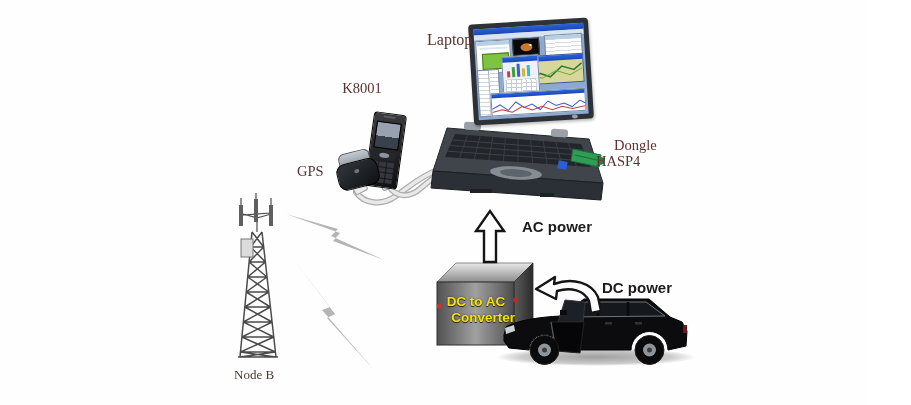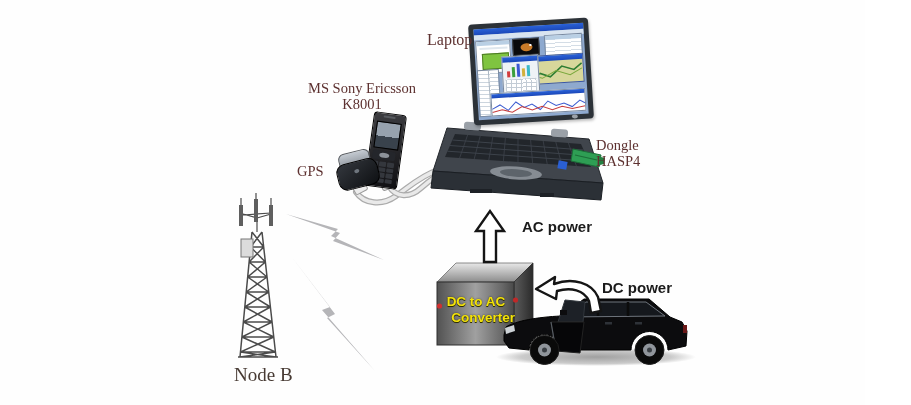--- a/index.html
+++ b/index.html
@@ -244,32 +244,31 @@
 
   <div class="gps">
     <div class="flap"></div>
     <div class="body"></div>
     <div class="dot"></div>
   </div>
 
   <div class="lbl-serif" style="left:427px;top:32px;font-size:16px;">Laptop</div>
 
   <div class="lbl-serif center" style="left:306px;top:80px;width:112px;font-size:14.5px;">
-    <span style="display:block;">MS Sony Ericsson</span>
     <span style="display:block;">K8001</span>
   </div>
 
   <div class="lbl-serif" style="left:297px;top:163px;font-size:14.5px;">GPS</div>
 
   <div class="lbl-serif" style="left:596px;top:137px;font-size:14.5px;">
-    <span style="display:block;">Dongle</span>
+    <span style="display:block;margin-left:18px;">Dongle</span>
     <span style="display:block;">HASP4</span>
   </div>
 
-  <div class="lbl-serif" style="left:234px;top:367px;color:#473a33;font-size:19px;">Node B</div>
+  <div class="lbl-serif" style="left:234px;top:367px;color:#473a33;font-size:13px;">Node B</div>
 
   <div class="lbl-sans" style="left:522px;top:218px;text-align:right;">AC power</div>
 
   <div class="lbl-sans" style="left:602px;top:279px;">DC power</div>
 
   <div class="conv">
     <span style="display:block;">DC to AC</span>
     <span style="display:block;text-align:right;">Converter</span>
   </div>
 

